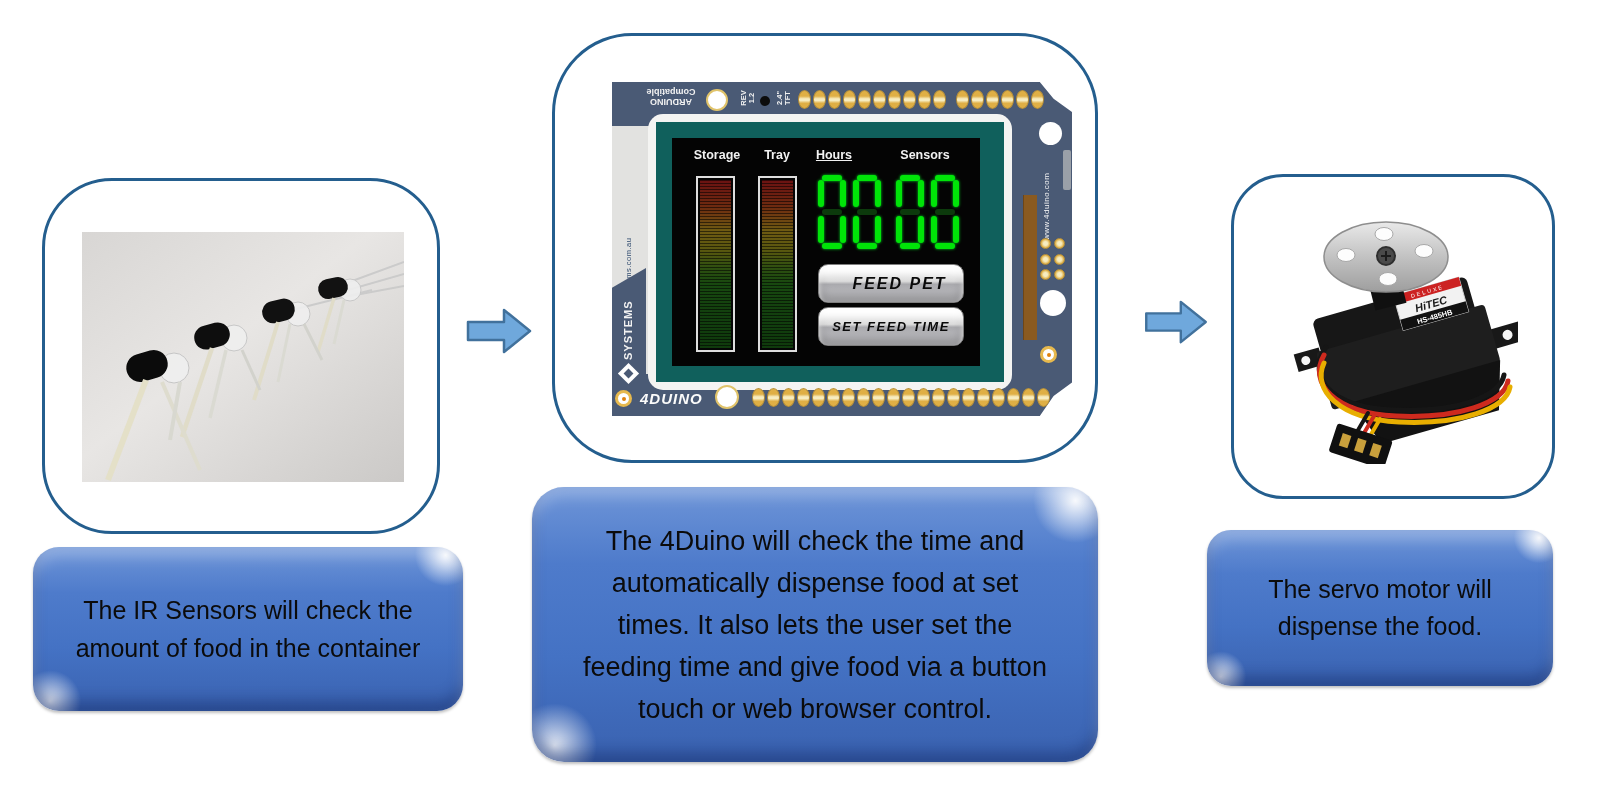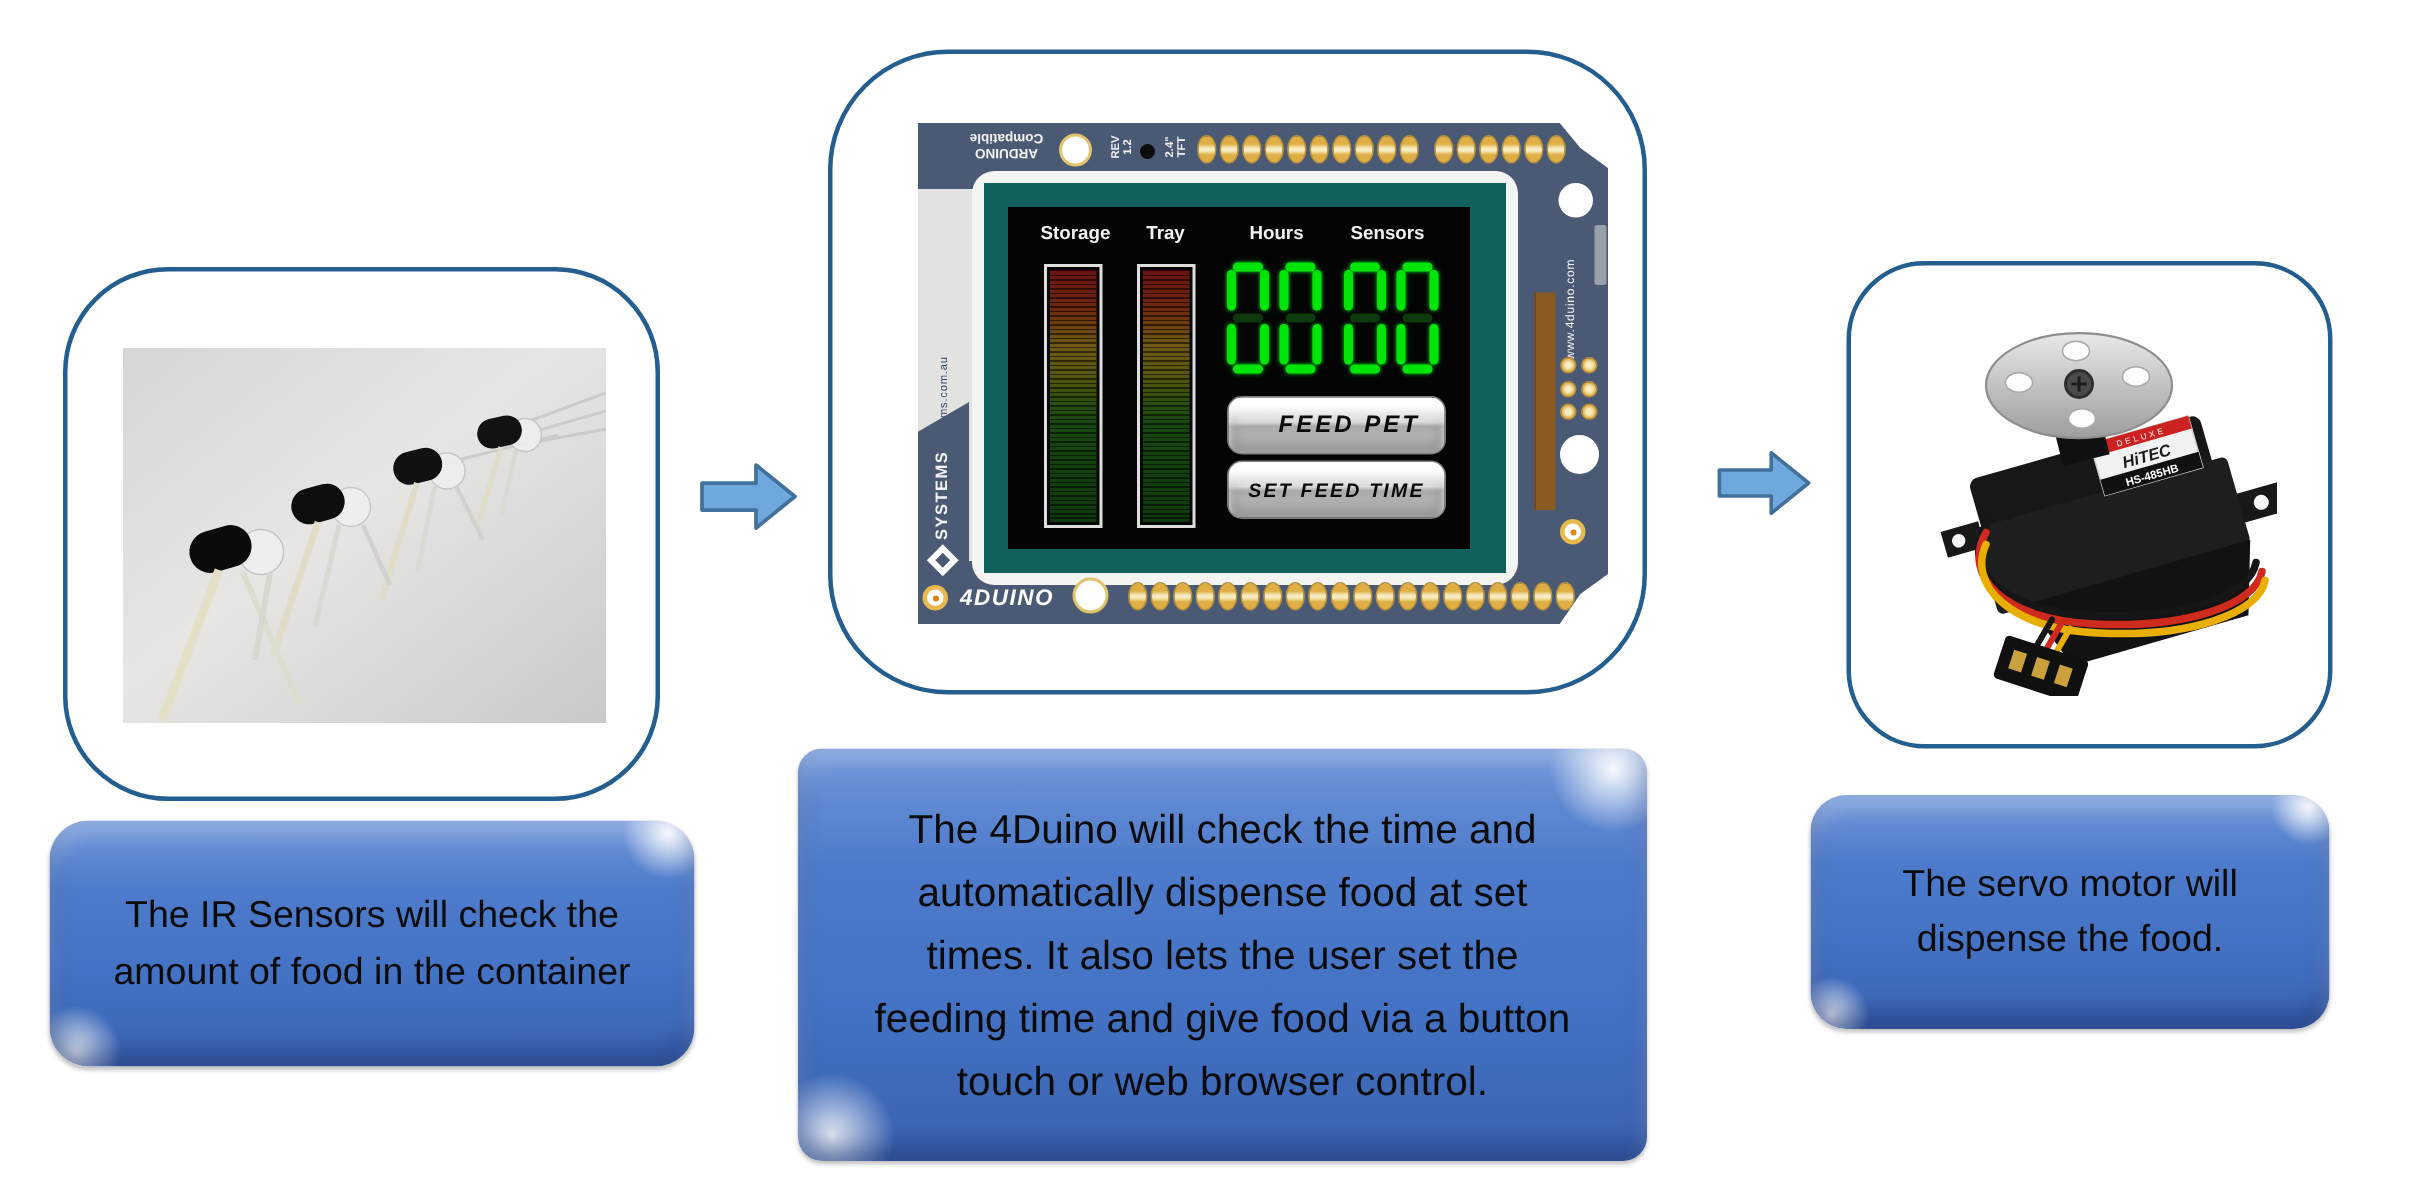--- a/index.html
+++ b/index.html
@@ -14,21 +14,21 @@
 
   
   .callout{position:absolute;box-sizing:border-box;color:#0b0b0b;text-align:center;
     background:
       radial-gradient(circle at 96% 5%, rgba(255,255,255,.95), rgba(255,255,255,0) 7%),
       radial-gradient(circle at 4% 94%, rgba(255,255,255,.85), rgba(255,255,255,0) 7%),
       linear-gradient(180deg,#6E95D8 0%, #4E7BCB 28%, #4472C4 62%, #3A62B0 100%);
     box-shadow: inset 0 10px 14px rgba(255,255,255,.25), inset 0 -10px 14px rgba(10,25,80,.35), 0 2px 3px rgba(0,0,0,.25);
     display:flex;align-items:center;justify-content:center;}
   .callout-ir{left:33px;top:547px;width:430px;height:164px;border-radius:26px;font-size:25px;line-height:38px;padding:8px 28px;}
-  .callout-board{left:532px;top:487px;width:566px;height:275px;border-radius:16px;font-size:27px;line-height:42px;padding:10px 44px;margin-top:12px;}
+  .callout-board{left:532px;top:487px;width:566px;height:275px;border-radius:32px;font-size:27px;line-height:42px;padding:10px 44px;}
   .callout-servo{left:1207px;top:530px;width:346px;height:156px;border-radius:24px;font-size:25px;line-height:37px;padding:8px 36px;}
 
   
   .arrow{position:absolute;}
   .arrow-1{left:466px;top:306px;width:66px;height:50px;}
   .arrow-2{left:1143px;top:298px;width:66px;height:48px;}
 
   
   .ir-photo{position:absolute;left:82px;top:232px;width:322px;height:250px;}
 
@@ -53,21 +53,21 @@
   .pads-top-2{left:344px;top:8px;}
   .pads-bottom-1{left:140px;top:306px;}
   .pads-bottom-2{left:320px;top:306px;}
   
   .screen-frame{position:absolute;left:36px;top:32px;width:364px;height:276px;background:#F4F4F2;border-radius:15px;}
   .bezel{position:absolute;left:8px;top:8px;width:348px;height:260px;background:#10605C;}
   .lcd{position:absolute;left:16px;top:16px;width:308px;height:228px;background:#040404;}
   .lcd-label{position:absolute;top:10px;color:#F2F2F2;font-size:12.5px;font-weight:600;text-align:center;}
   .lbl-storage{left:8px;width:74px;}
   .lbl-tray{left:72px;width:66px;}
-  .lbl-hours{left:144px;width:70px;}
+  .lbl-hours{left:127px;width:70px;text-decoration:underline;}
   .lbl-minutes{left:214px;width:78px;}
   .bar{position:absolute;top:38px;width:39px;height:176px;border:2px solid #DEDEDE;background:#050505;padding:2px;}
   .bar-storage{left:24px;}
   .bar-tray{left:86px;}
   .bar-fill{width:100%;height:100%;
     background:
       repeating-linear-gradient(180deg, rgba(0,0,0,.55) 0 1px, rgba(0,0,0,0) 1px 3px),
       linear-gradient(180deg,#6B1212 0%,#6E2B10 16%,#6E5A12 30%,#58570F 42%,#2F4F10 52%,#17480F 62%,#123F0E 82%,#0F3A0C 100%);}
   
   .sevenseg{position:absolute;left:146px;top:36px;height:78px;display:flex;align-items:flex-start;gap:7px;}

